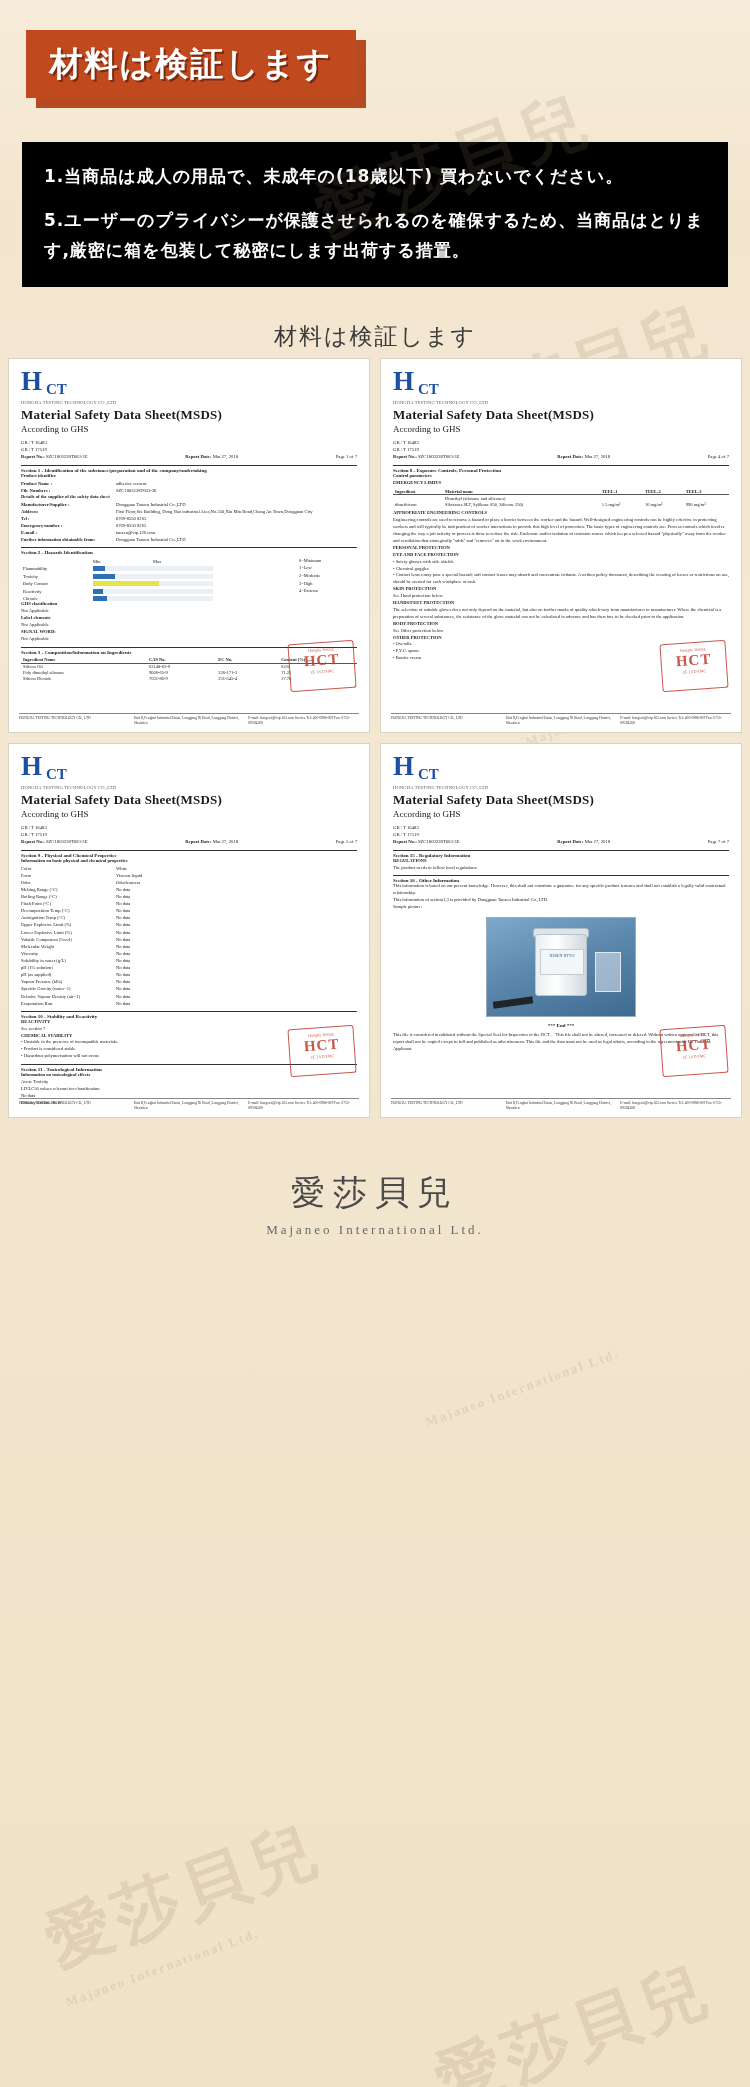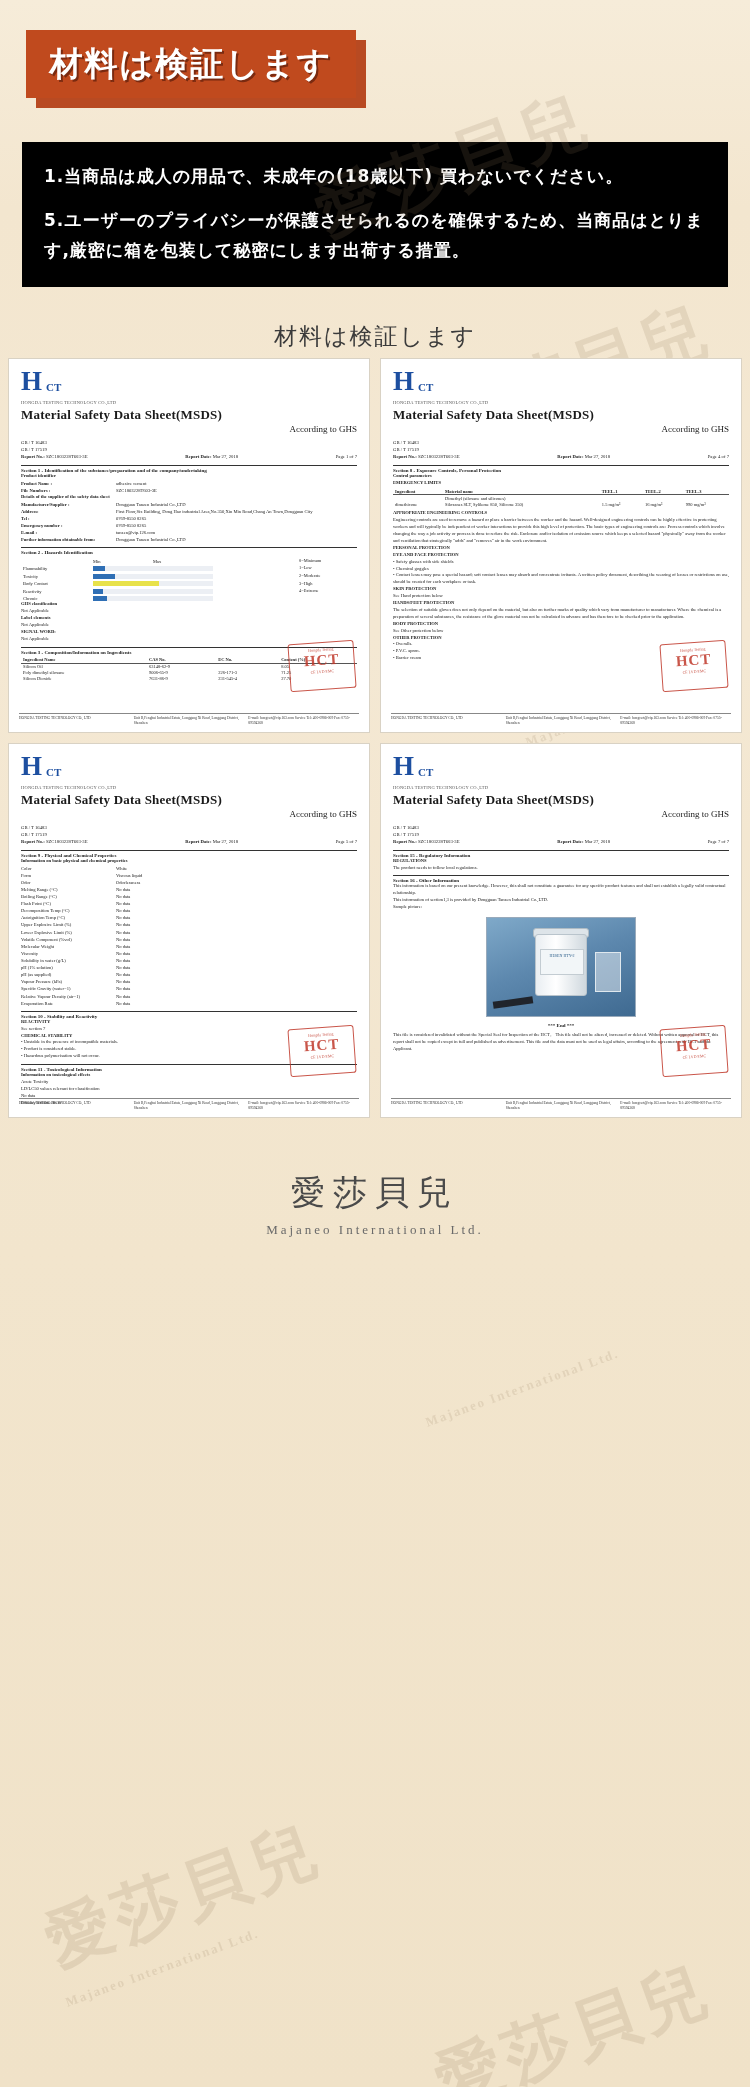--- a/index.html
+++ b/index.html
@@ -121,39 +121,39 @@
     height: 30px;
   }
   .logo-h {
     font-family: "Liberation Serif", serif;
     font-size: 27px;
     font-weight: bold;
     color: #1d4fa0;
     line-height: 0.9;
   }
   .logo-ct {
-    font-size: 11px;
+    font-size: 15px;
     color: #1d4fa0;
     font-weight: bold;
     margin-top: 12px;
   }
   .logo-sub {
     font-size: 4.5px;
     color: #555;
     letter-spacing: 0.2px;
     margin-top: 1px;
   }
   .sheet h1 {
     font-size: 13px;
     margin: 2px 0 1px 0;
     font-weight: bold;
     letter-spacing: 0.2px;
   }
   .sheet h2 {
-    text-align: right;
+    text-align: left;
     font-size: 9px;
     margin: 0 0 6px 0;
     font-weight: normal;
   }
   .meta { font-size: 4.7px; line-height: 1.45; }
   .meta .row { display: flex; justify-content: space-between; }
   .sec-head {
     font-size: 5px;
     font-weight: bold;
     border-top: 0.5px solid #333;

